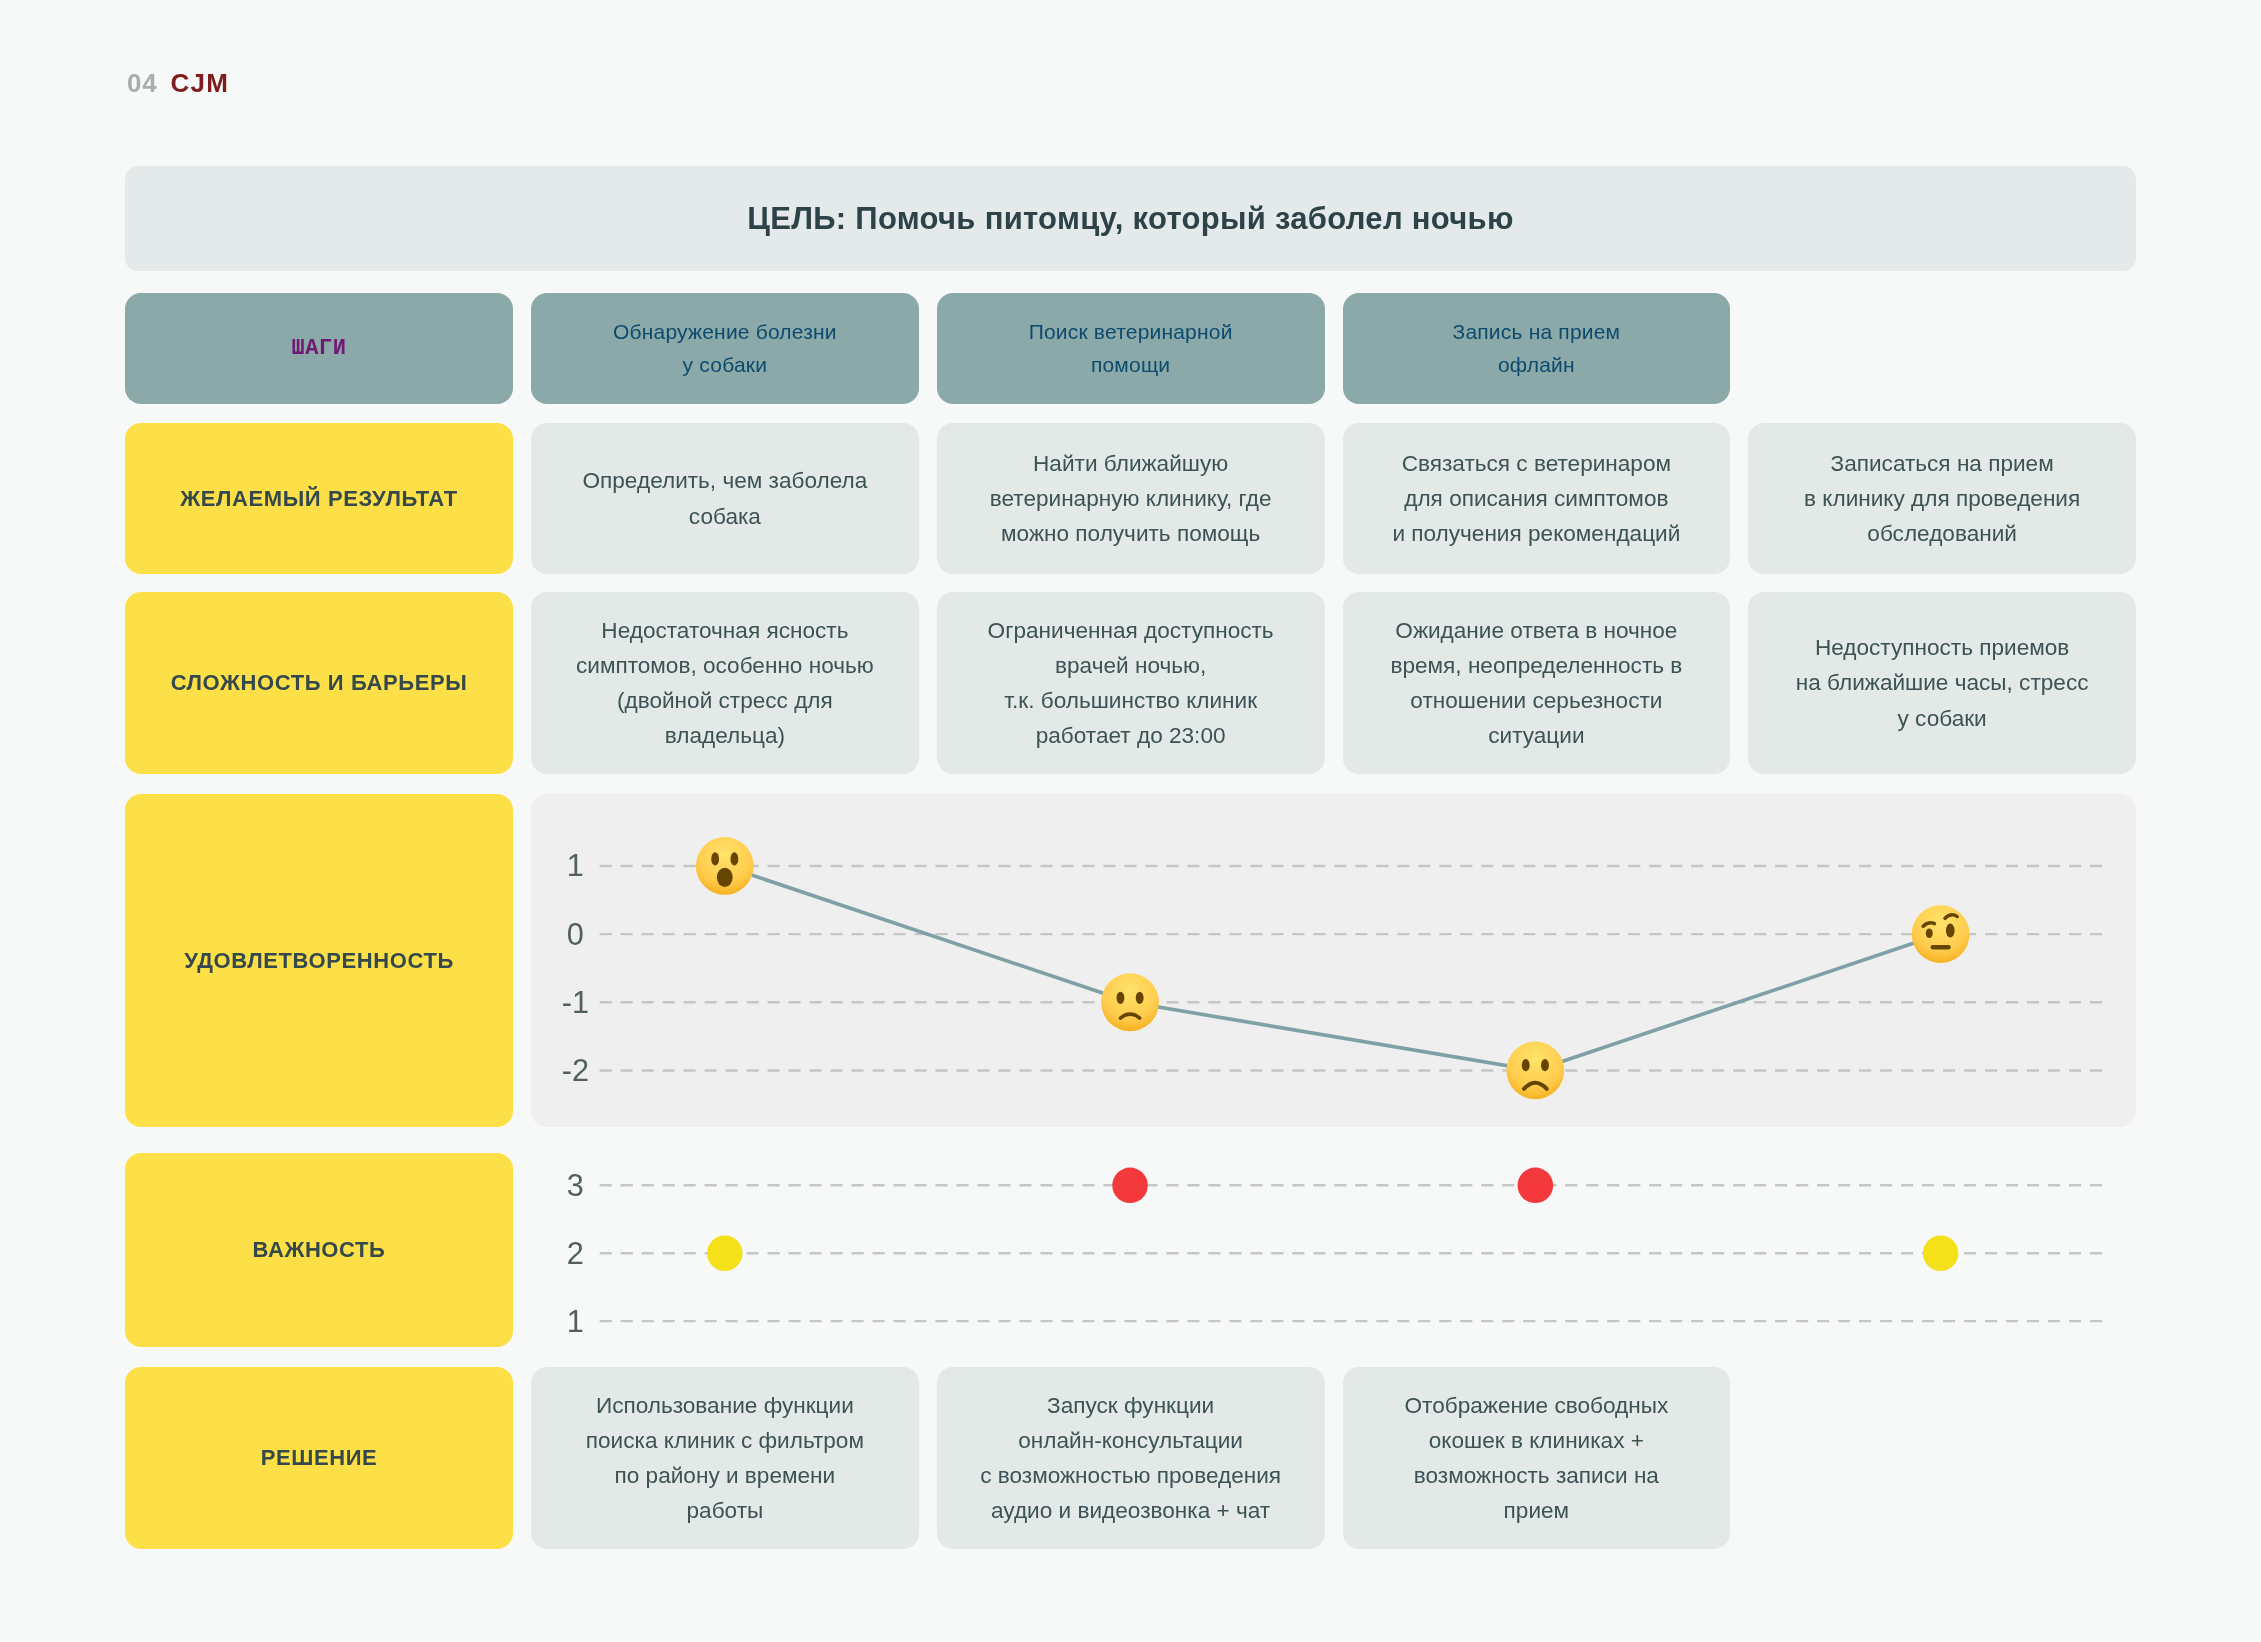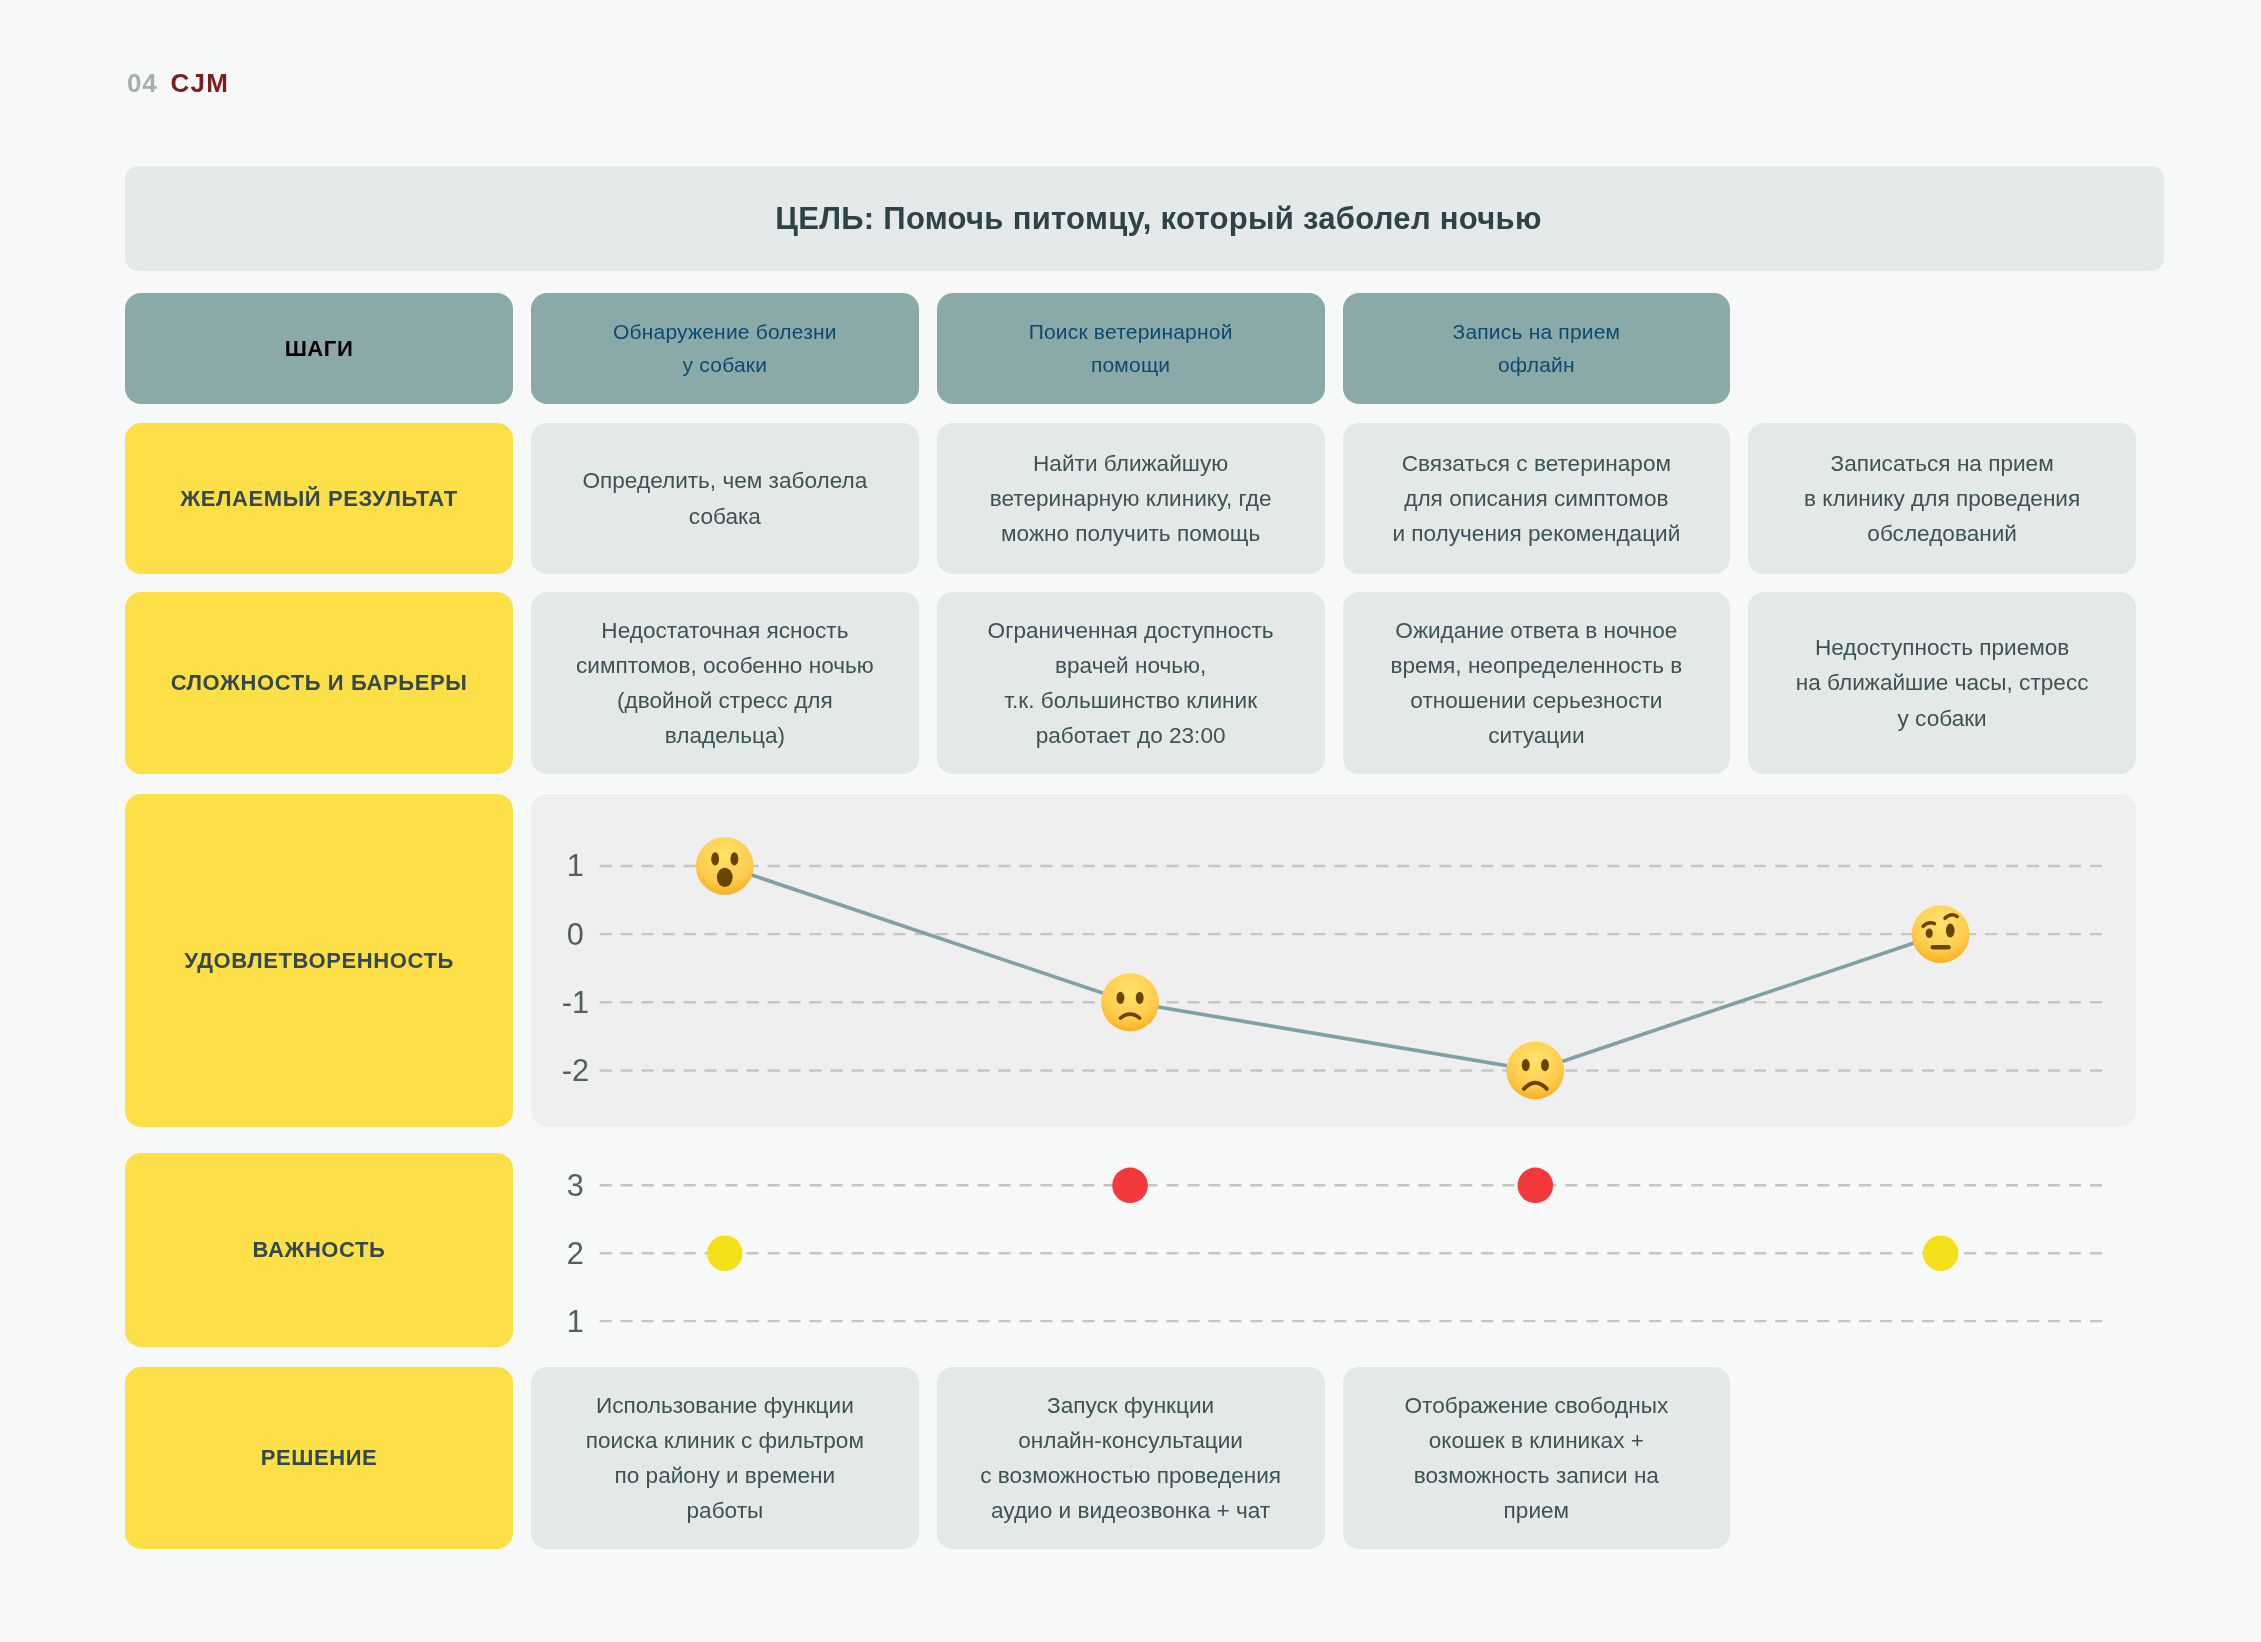--- a/index.html
+++ b/index.html
@@ -13,21 +13,21 @@
     position:absolute; left:127px; top:69px;
     display:flex; gap:13px; align-items:baseline;
     font-size:26px; line-height:29px;
   }
   .page-number { color:#A5AFAE; font-weight:600; letter-spacing:0.8px; }
   .page-title  { color:#7f1d1d; font-weight:700; letter-spacing:1.2px; }
 
   .goal-banner {
     position:absolute; left:125px; top:166px; width:2011px; height:105px;
     background:#E3EAE9; border-radius:13px;
-    display:flex; align-items:center; justify-content:center;padding-left:28px;
+    display:flex; align-items:center; justify-content:center;
   }
   .goal-text { font-size:31px; font-weight:700; color:#2E4347; letter-spacing:0.3px; }
 
   .row {
     position:absolute; left:125px; width:2011px;
     display:grid; grid-template-columns:388px repeat(4, 1fr); column-gap:18px;
   }
   .row-steps        { top:293px;  height:111px; }
   .row-desired      { top:423px;  height:151px; }
   .row-barriers     { top:592px;  height:182px; }
@@ -41,21 +41,21 @@
     text-align:center; white-space:pre-line; padding:8px 14.5px; box-sizing:border-box;
   }
   .teal-cell {
     background:#8BA9A8; color:#0c4a6e;
     font-size:21px; line-height:1.55; font-weight:400; letter-spacing:0.2px;
   }
   .label-cell {
     background:#fde047; color:#35484C;
     font-size:22px; font-weight:600; letter-spacing:0.6px;
   }
-  .label-cell.teal-label { background:#8BA9A8; color:#000000; }
+  .label-cell.teal-label { background:#8BA9A8; color:#701a75;font-family:Liberation Mono, monospace; }
   .data-cell {
     background:#E3E9E7; color:#3C5255;
     font-size:22.6px; line-height:1.56; font-weight:500;
   }
   .chart-panel { position:relative; background:#EFEFEF; border-radius:16px; }
   .chart-panel.bare { background:transparent; border-radius:0; }
   .chart-panel svg { position:absolute; inset:0; width:100%; height:100%; display:block; }
 </style>
 </head>
 <body>

